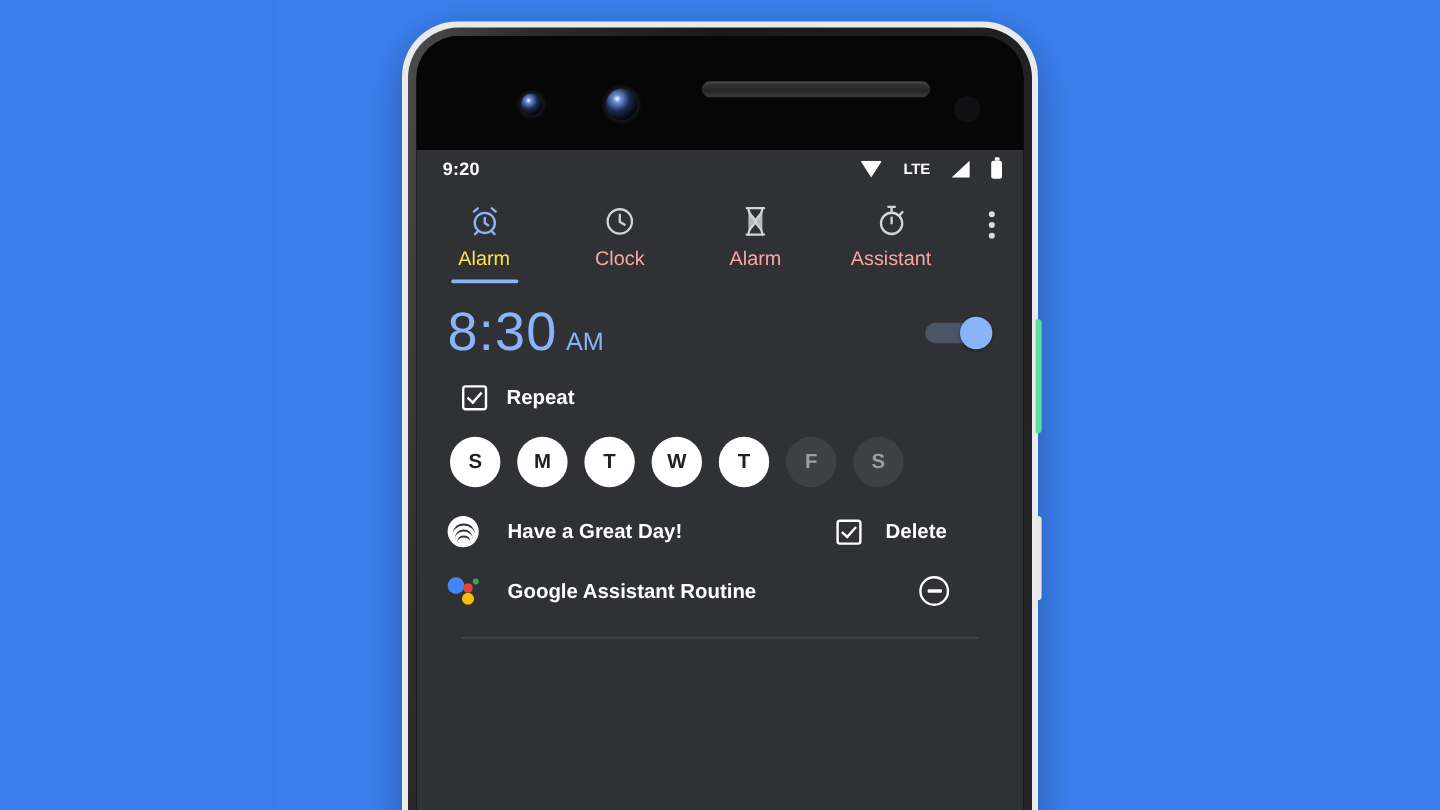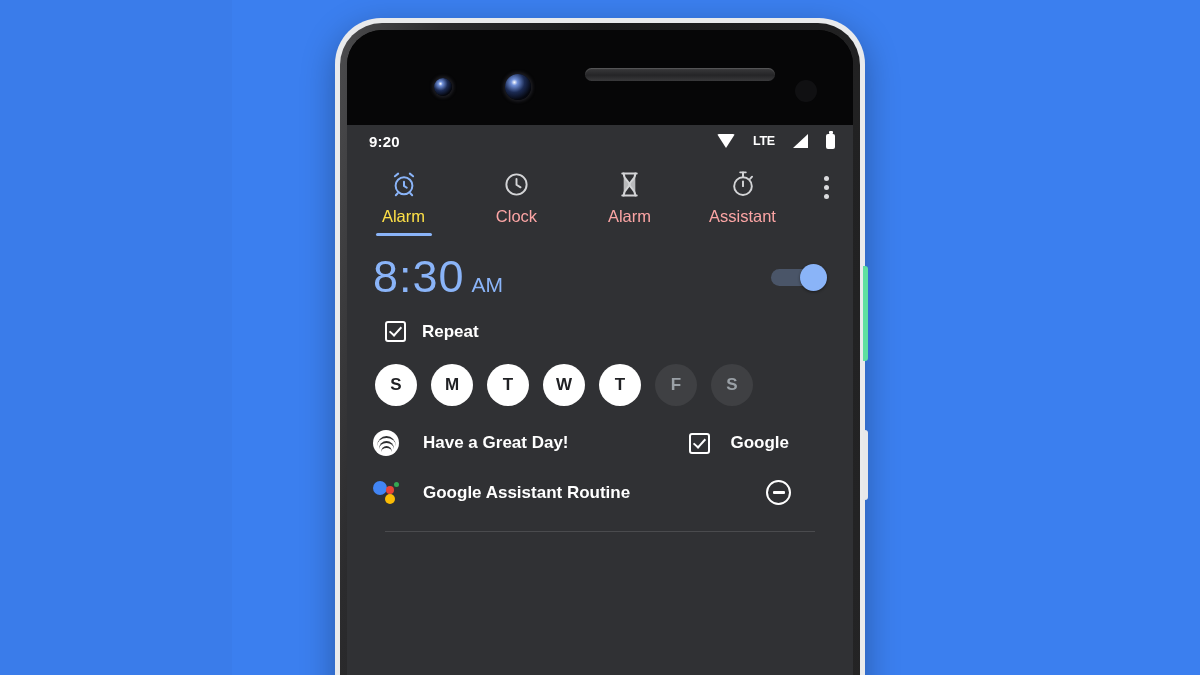--- a/index.html
+++ b/index.html
@@ -375,21 +375,21 @@
               <div class="opt-icon">
                 <span class="spotify-mark">
                   <i></i>
                   <i></i>
                   <i></i>
                 </span>
               </div>
               <div class="opt-text">Have a Great Day!</div>
               <div id="vibrate-group">
                 <div class="check-box"></div>
-                <div class="opt-text" style="padding-left:0">Google</div>
+                <div class="opt-text" style="padding-left:0">Delete</div>
               </div>
             </div>
 
 
             <div class="opt-row">
               <div class="opt-icon">
                 <span class="assistant-mark">
                   <span class="a-blue"></span>
                   <span class="a-red"></span>
                   <span class="a-green"></span>

